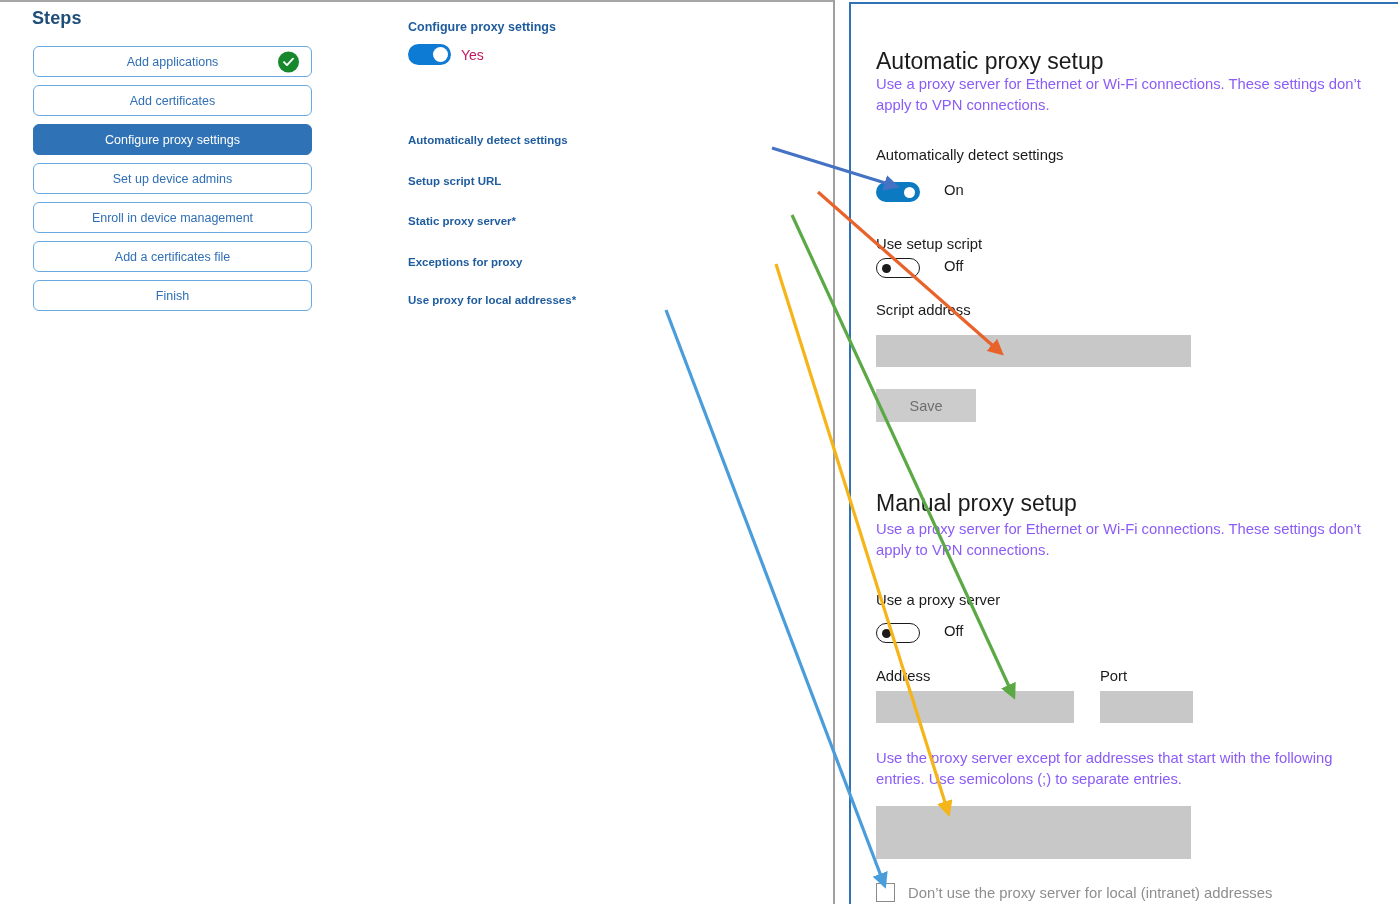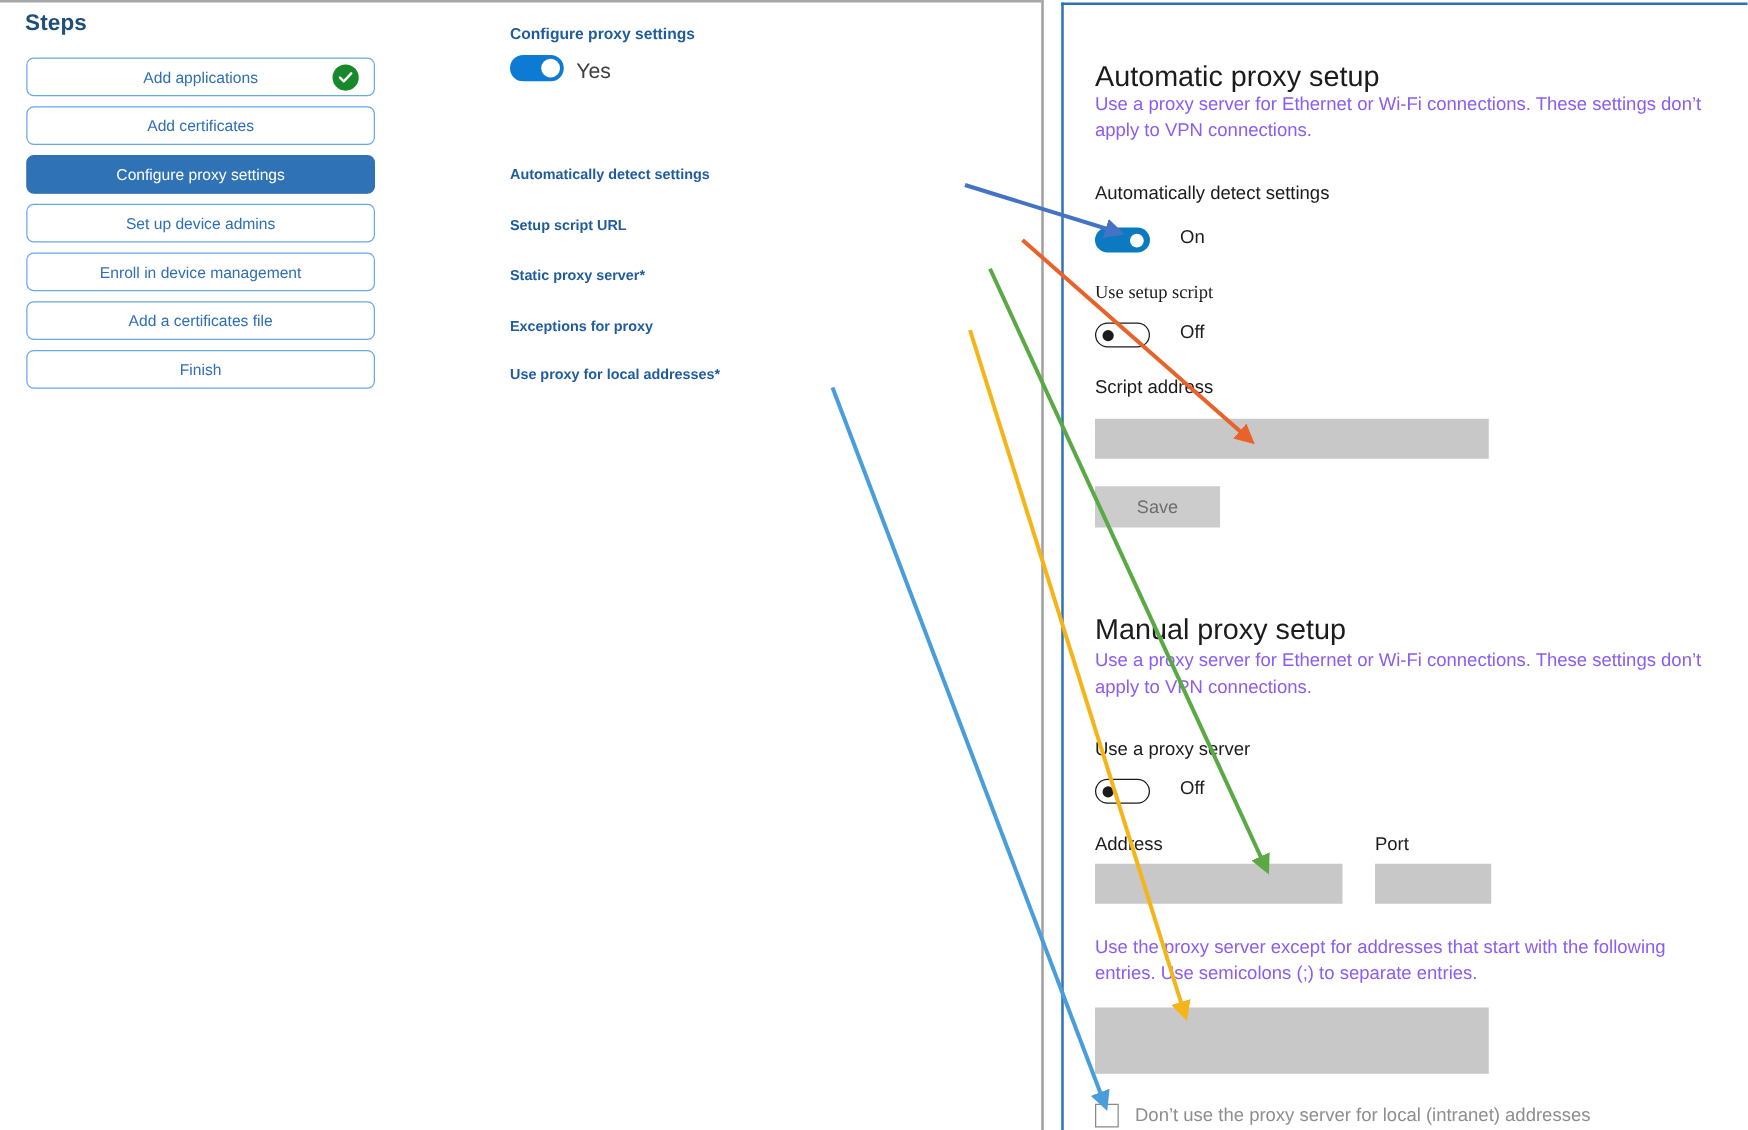--- a/index.html
+++ b/index.html
@@ -8,21 +8,21 @@
     background:#ffffff;
     font-family:"Liberation Sans", sans-serif;
     overflow:hidden;
     position:relative;
   }
   
   #root{position:absolute;inset:0;}
   .top-rule{position:absolute;left:0;top:0;width:833px;height:2px;background:#a6a6a6;}
 
   
-  #steps-panel{position:absolute;left:0;top:2px;width:333px;height:636px;}
+  #steps-panel{position:absolute;left:12px;top:2px;width:333px;height:636px;}
   #steps-title{
     position:absolute;left:20px;top:6px;
     font-size:18px;font-weight:bold;color:#1f4e79;letter-spacing:.1px;
   }
   .step-list{position:absolute;left:21px;top:44px;width:279px;}
   .step{
     position:relative;box-sizing:border-box;
     width:279px;height:31px;margin-bottom:8px;
     border:1px solid #6aa9e0;border-radius:6px;background:#ffffff;
     color:#2f6fb5;font-size:12.5px;
@@ -43,21 +43,21 @@
     position:absolute;left:75px;top:18px;
     font-size:12.5px;font-weight:bold;color:#1f5c9e;
   }
   .toggle-blue{
     position:absolute;left:75px;top:42px;
     width:43px;height:21px;border-radius:11px;background:#0d7bd4;cursor:pointer;
   }
   .toggle-blue .knob{
     position:absolute;right:3px;top:3px;width:15px;height:15px;border-radius:50%;background:#fff;
   }
-  .toggle-blue-label{position:absolute;left:128px;top:45px;font-size:17px;color:#404040;}
+  .toggle-blue-label{position:absolute;left:128px;top:45px;font-size:14px;color:#be185d;}
 
   .frow{position:absolute;left:0;width:500px;height:24px;}
   .flabel{
     position:absolute;left:75px;top:4px;
     font-size:11.5px;font-weight:bold;color:#1f5c9e;white-space:nowrap;
   }
   .flabel .req{color:#1f5c9e;font-weight:bold;}
   .fctl{
     position:absolute;box-sizing:border-box;
     height:25px;background:#fff;border:1px solid #9a9a9a;
@@ -224,21 +224,21 @@
 
     <div class="w-h1" style="top:18px;">Automatic proxy setup</div>
     <div class="w-p" style="top:70px;">Use a proxy server for Ethernet or Wi-Fi connections. These settings don’t apply to VPN connections.</div>
 
     <div class="w-lab" style="top:143px;">Automatically detect settings</div>
     <div class="w-toggle on" style="top:178px;">
       <span class="k"></span>
     </div>
     <div class="w-tlabel" style="left:93px;top:178px;">On</div>
 
-    <div class="w-lab" style="top:222px;font-family:Liberation Serif, serif;">Use setup script</div>
+    <div class="w-lab" style="top:232px;">Use setup script</div>
     <div class="w-toggle off" style="top:254px;">
       <span class="k"></span>
     </div>
     <div class="w-tlabel" style="left:93px;top:254px;">Off</div>
 
     <div class="w-lab" style="top:298px;">Script address</div>
     <div class="w-input" style="left:25px;top:331px;width:315px;height:32px;">
       <span></span>
     </div>
 

